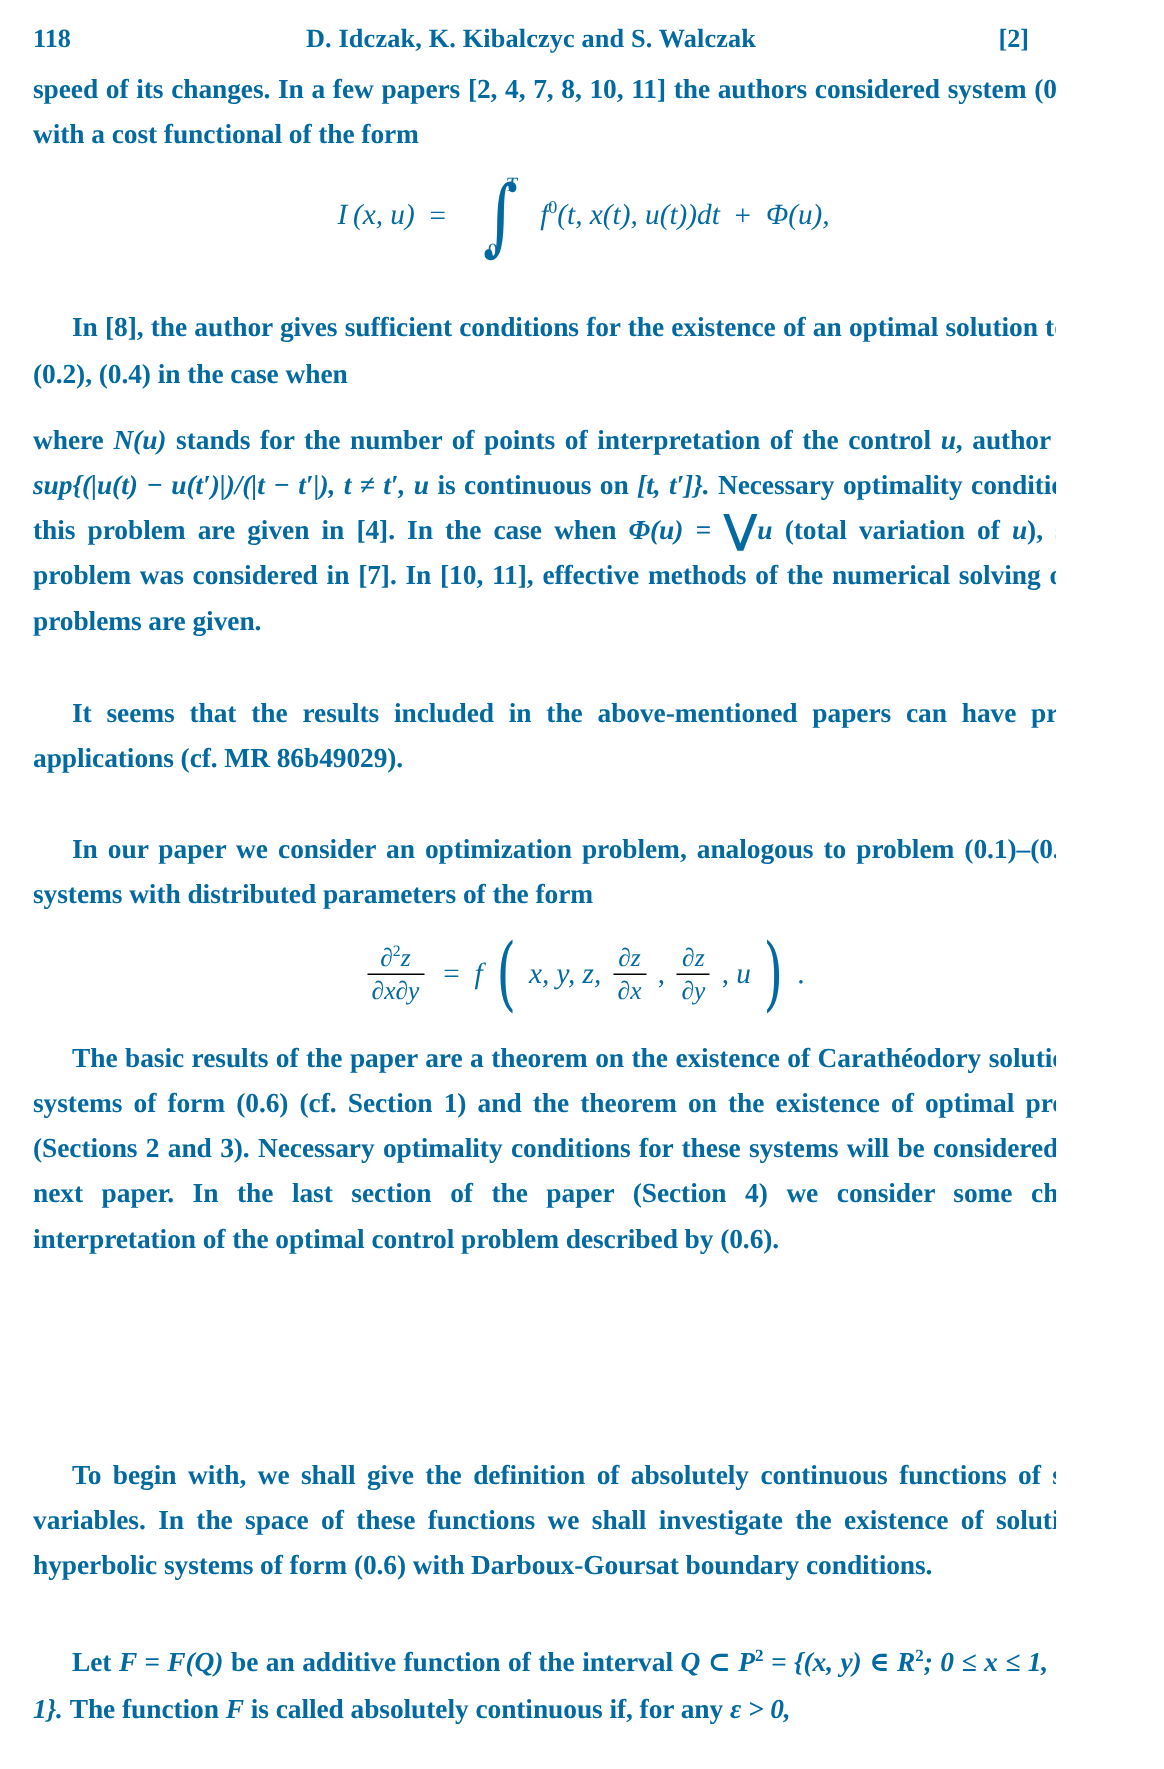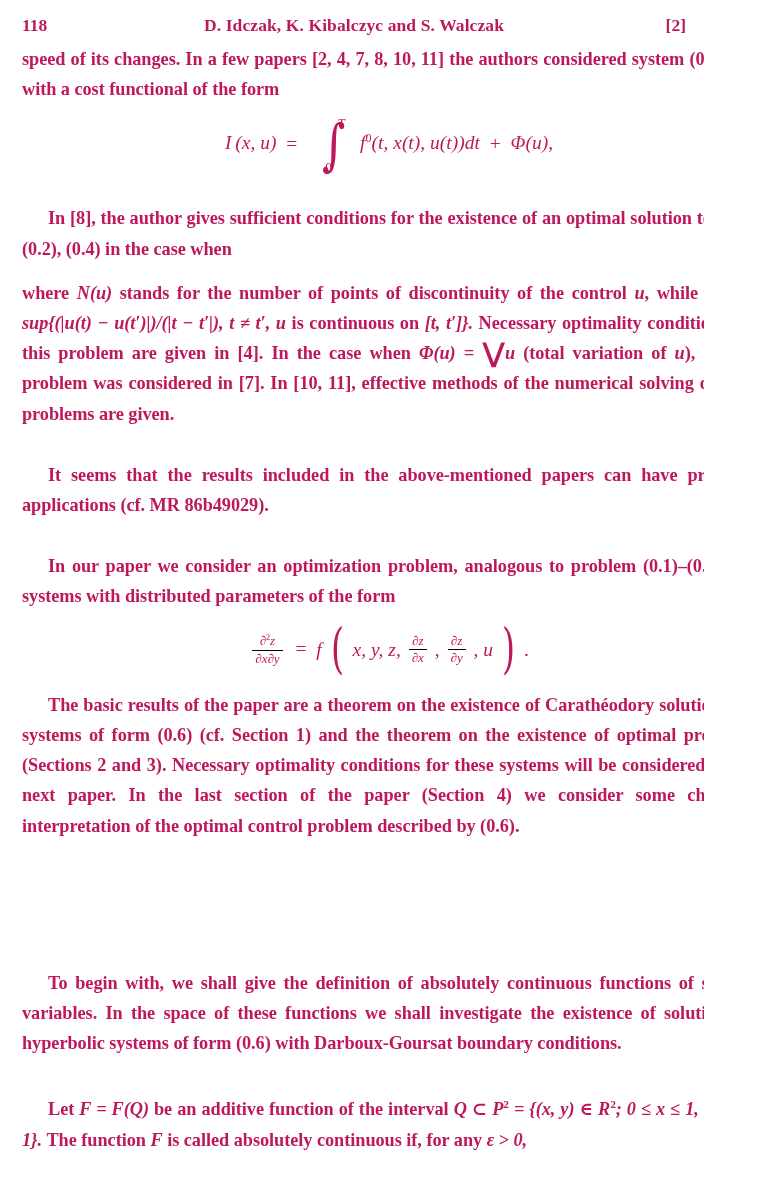--- a/index.html
+++ b/index.html
@@ -7,21 +7,21 @@
     padding: 0;
     background: #ffffff;
   }
   .page {
     position: relative;
     width: 704px;
     height: 1179px;
     background: #ffffff;
     overflow: hidden;
     font-family: "Liberation Serif", "DejaVu Serif", serif;
-    color: #be185d;
+    color: #0369a1;
   }
 
   
   .runhead {
     position: absolute;
     top: 14px;
     left: 22px;
     right: 18px;
     height: 22px;
     font-size: 17.5px;
@@ -135,21 +135,21 @@
   }
 
   sup.ex { font-size: 0.62em; vertical-align: super; font-style: normal; }
   sub.sb { font-size: 0.62em; vertical-align: sub; font-style: normal; }
 
   
   .frac {
     display: inline-block;
     vertical-align: middle;
     text-align: center;
-    font-size: 13px;
+    font-size: 17px;
     line-height: 1.12;
     margin: 0 3px;
     position: relative;
     top: -1px;
   }
   .frac .top { display: block; padding: 0 3px 1px 3px; }
   .frac .bot { display: block; border-top: 1.4px solid #000; padding: 1px 3px 0 3px; }
 
   .bigparen {
     display: inline-block;
@@ -216,21 +216,21 @@
       <span class="tag">(0.4)</span>
     </div>
 
 
     <p class="body indent">In [8], the author gives sufficient conditions for the existence of an optimal solution to (0.1), (0.2), (0.4) in the case when</p>
 
     <div class="eq">
       <span class="tag">(0.5)</span>
     </div>
 
-    <p class="body">where&nbsp;<i>N(u)</i>&nbsp;<span>stands for the number of points of discontinuity of the control</span>&nbsp;<i>u</i>,&nbsp;<span>while</span>
+    <p class="body">where&nbsp;<i>N(u)</i>&nbsp;<span>stands for the number of points of interpretation of the control</span>&nbsp;<i>u</i>,&nbsp;<span>author</span>
       <i>S(u)</i>
       <span>=</span>
       <i>sup{(|u(t) − u(t′)|)/(|t − t′|),</i>
       <i>t ≠ t′,</i>
       <i>u</i>&nbsp;<span>is continuous on</span>&nbsp;<i>[t, t′]}.</i>
       <span>Necessary optimality conditions for this problem are given in [4]. In the case when</span>&nbsp;<i>Φ(u) =</i>&nbsp;<span class="bigvee">⋁</span><i>u</i>
       <span>(total variation of</span>&nbsp;<i>u</i><span>), such a problem was considered in [7].  In [10, 11], effective methods of the numerical solving of such problems are given.</span></p>
 
     <p class="body indent">It seems that the results included in the above-mentioned papers can have practical applications (cf. MR 86b49029).</p>
 

